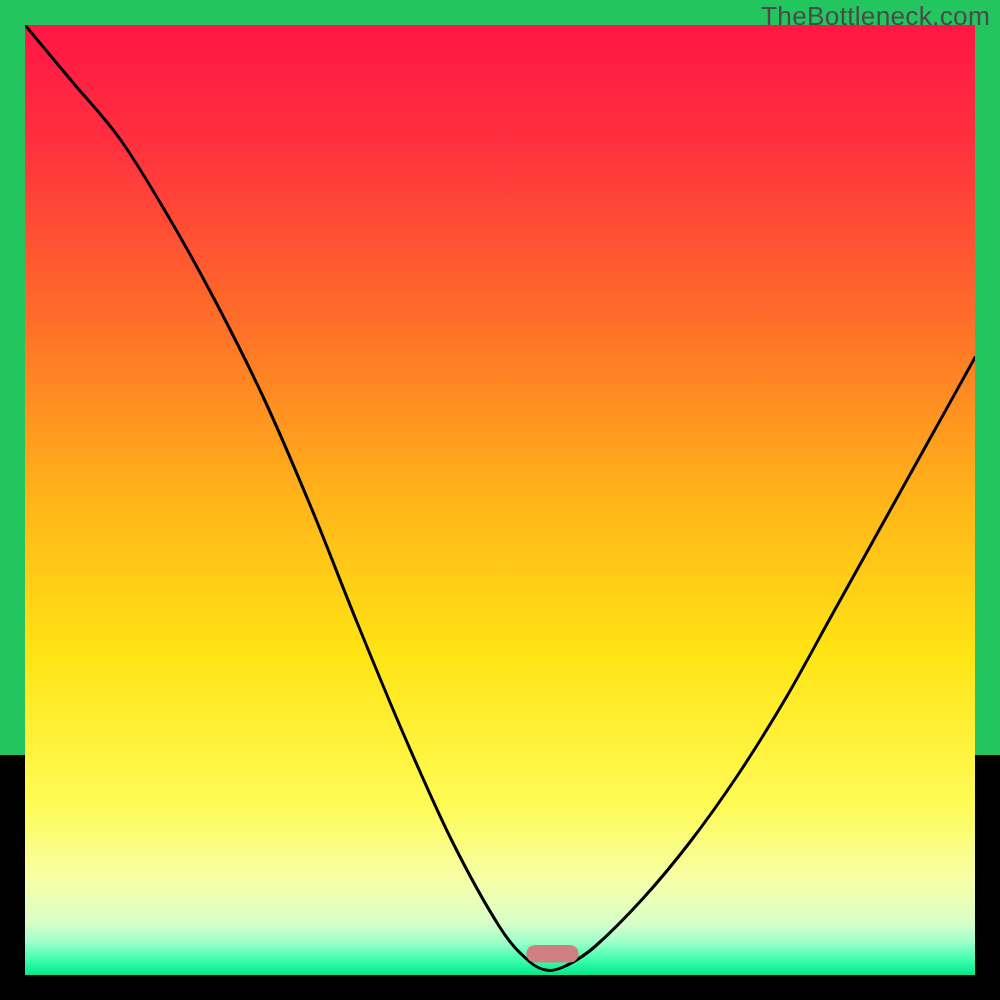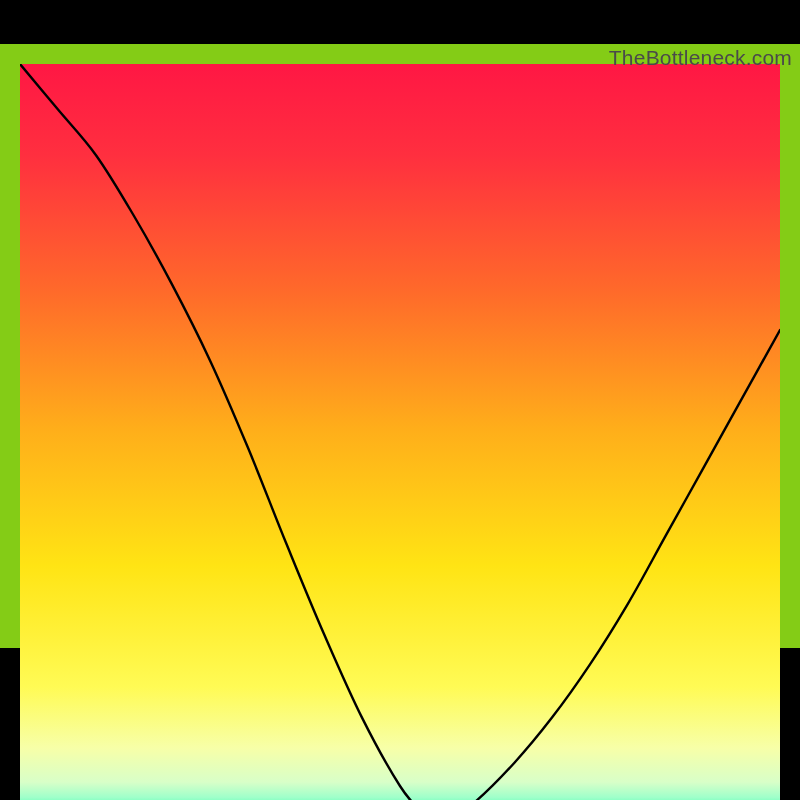--- a/index.html
+++ b/index.html
@@ -10,22 +10,21 @@
     background: #000;
     overflow: hidden;
     font-family: Arial, Helvetica, sans-serif;
   }
   .frame {
     position: absolute;
     left: 0;
     top: 0;
     width: 800px;
     height: 604px;
-    background: #84cc16;
-    margin-top: 44px;
+    background: #22c55e;
   }
   .plot-area {
     position: absolute;
     left: 20px;
     top: 20px;
     width: 760px;
     height: 760px;
     overflow: hidden;
   }
   .gradient {

